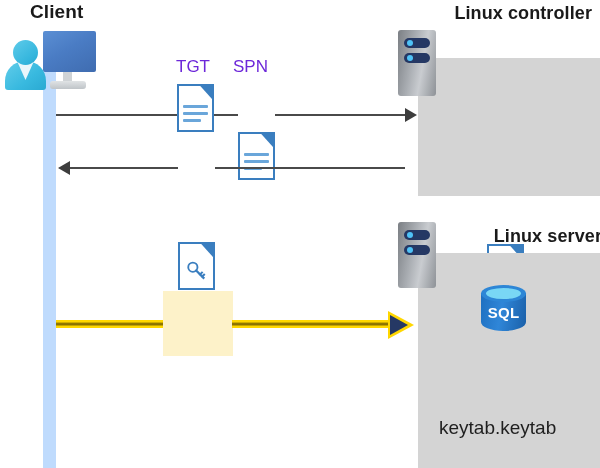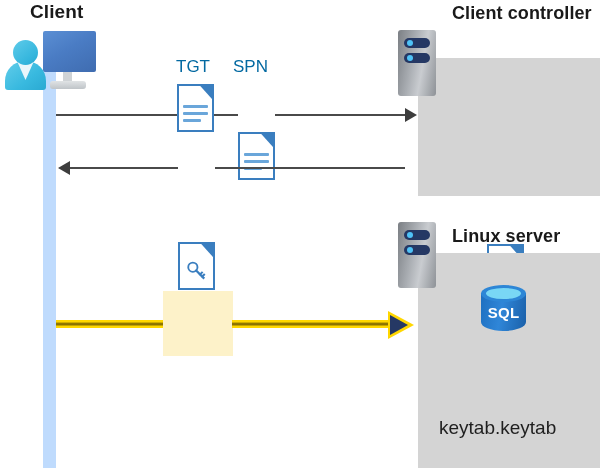--- a/index.html
+++ b/index.html
@@ -6,21 +6,21 @@
   body{
     width:600px;height:468px;background:#ffffff;
     font-family:"Liberation Sans","DejaVu Sans",sans-serif;
     position:relative;overflow:hidden;
   }
   .stage{position:absolute;left:0;top:0;width:600px;height:468px;}
   .abs{position:absolute;}
 
   
   .title{
-    font-weight:bold;color:#1a1a1a;letter-spacing:.1px;
+    font-weight:bold;color:#1a1a1a;letter-spacing:.1px;text-align:right;
   }
   #client-title{left:30px;top:1px;font-size:19px;}
   #dc-title{left:452px;top:2px;font-size:18px;line-height:22px;width:140px;}
   #linux-title{left:452px;top:225px;font-size:18px;line-height:22px;width:150px;}
 
   
   #client-lifeline{left:43px;top:60px;width:13px;height:408px;background:#bfdbfd;}
 
   
   .panel{background:#d4d4d4;}
@@ -59,21 +59,21 @@
   .doc .lines i:nth-child(2){width:100%;}
   .doc .lines i:nth-child(3){width:72%;}
 
   
   .keyglyph{position:absolute;left:20%;top:32%;width:60%;height:56%;}
 
   #doc-tgt{left:177px;top:84px;width:37px;height:48px;}
   #doc-spn{left:238px;top:84px;width:37px;height:48px;}
   #doc-key-reply{left:178px;top:146px;width:37px;height:48px;}
 
-  .doclabel{font-size:17px;color:#0369a1;}
+  .doclabel{font-size:17px;color:#6d28d9;}
   #label-tgt{left:176px;top:57px;}
   #label-spn{left:233px;top:57px;}
   #label-keytab{left:439px;top:417px;font-size:19px;color:#1f1f1f;}
 
   
   #cert-icon{left:487px;top:100px;width:37px;height:48px;}
   .seal{position:absolute;left:28%;top:34%;width:46%;height:50%;}
 
   
   #sql-icon{left:481px;top:285px;width:45px;height:52px;}
@@ -204,21 +204,21 @@
 
   <div class="abs panel" id="dc-panel"></div>
   <div class="abs server-icon" id="dc-server">
     <div class="bar b1">
         <div class="dot"></div>
       </div>
     <div class="bar b2">
         <div class="dot"></div>
       </div>
   </div>
-  <div class="abs title" id="dc-title">Client controller</div>
+  <div class="abs title" id="dc-title">Linux controller</div>
 
   <div class="abs doc" id="cert-icon">
     <div class="page"></div>
     <div class="fold"></div>
     <svg class="seal" viewBox="0 0 24 28">
       <path d="M7 15 L5.5 26 L9.6 23.2 L12 26 L12 15 Z" fill="#c42026"></path>
       <path d="M17 15 L18.5 26 L14.4 23.2 L12 26 L12 15 Z" fill="#c42026"></path>
       <circle cx="12" cy="10.5" r="8.2" fill="#c42026"></circle>
       <circle cx="12" cy="10.5" r="5.6" fill="#f5c518"></circle>
     </svg>

